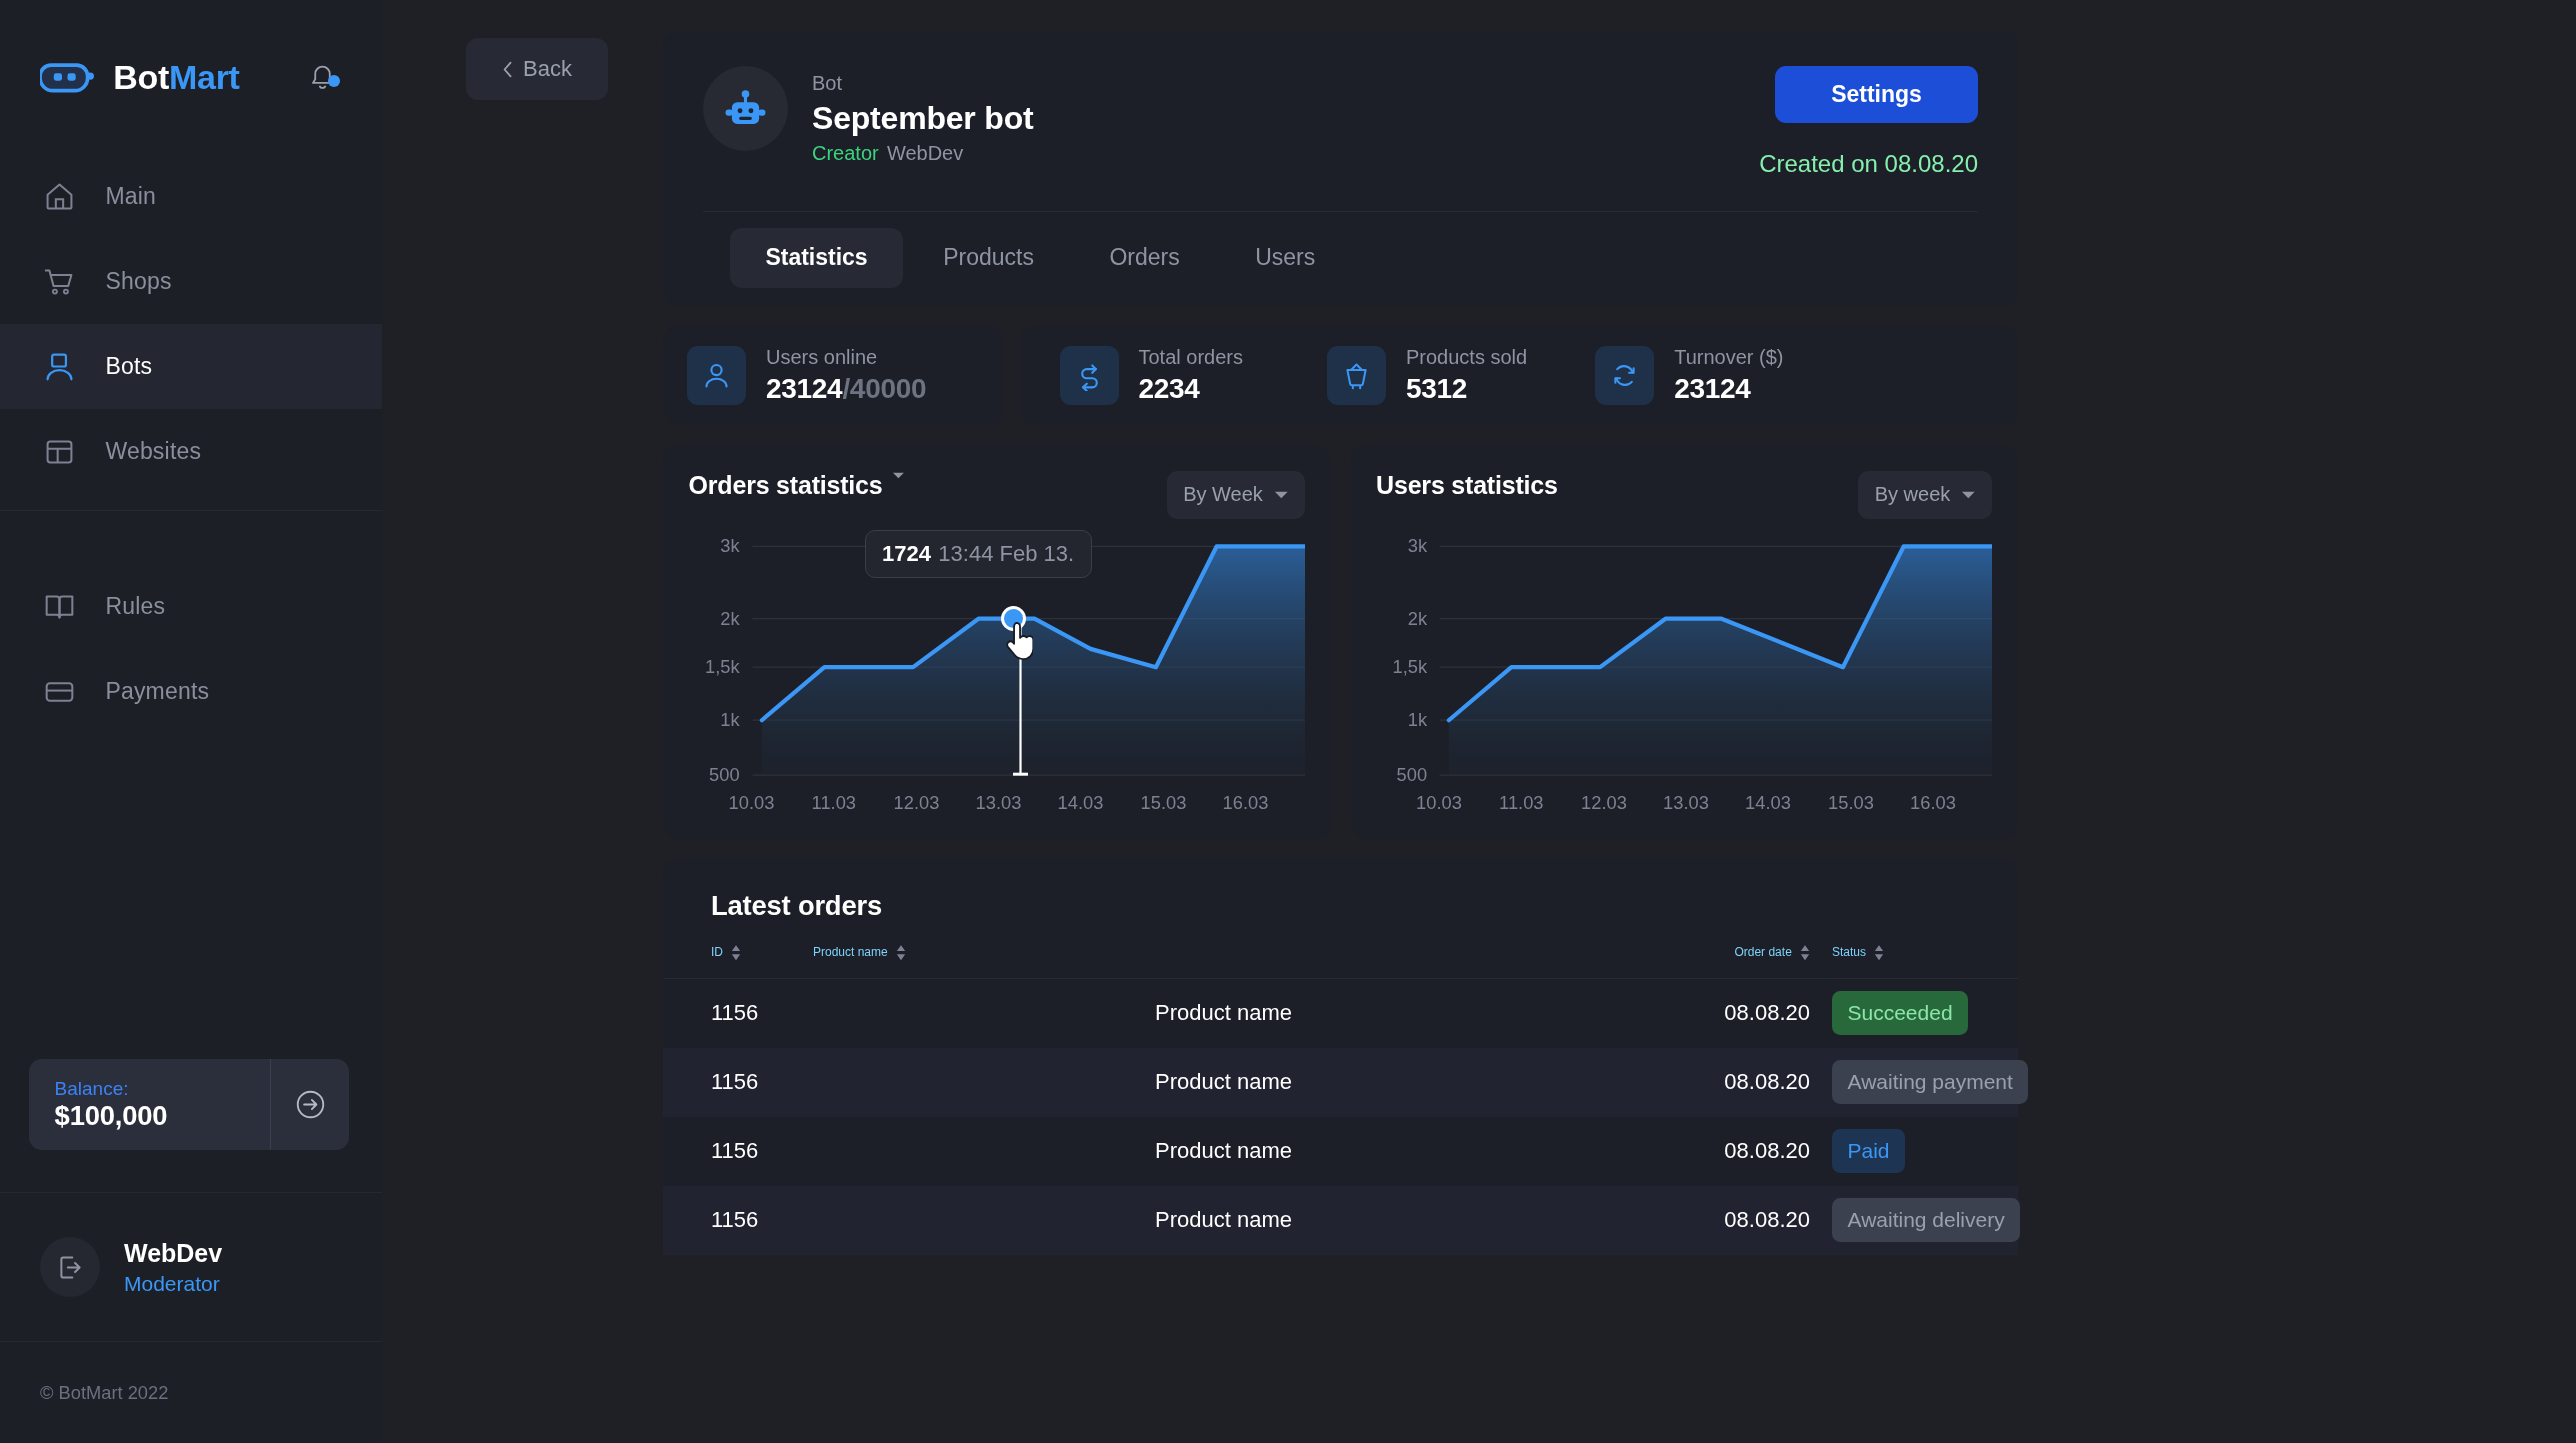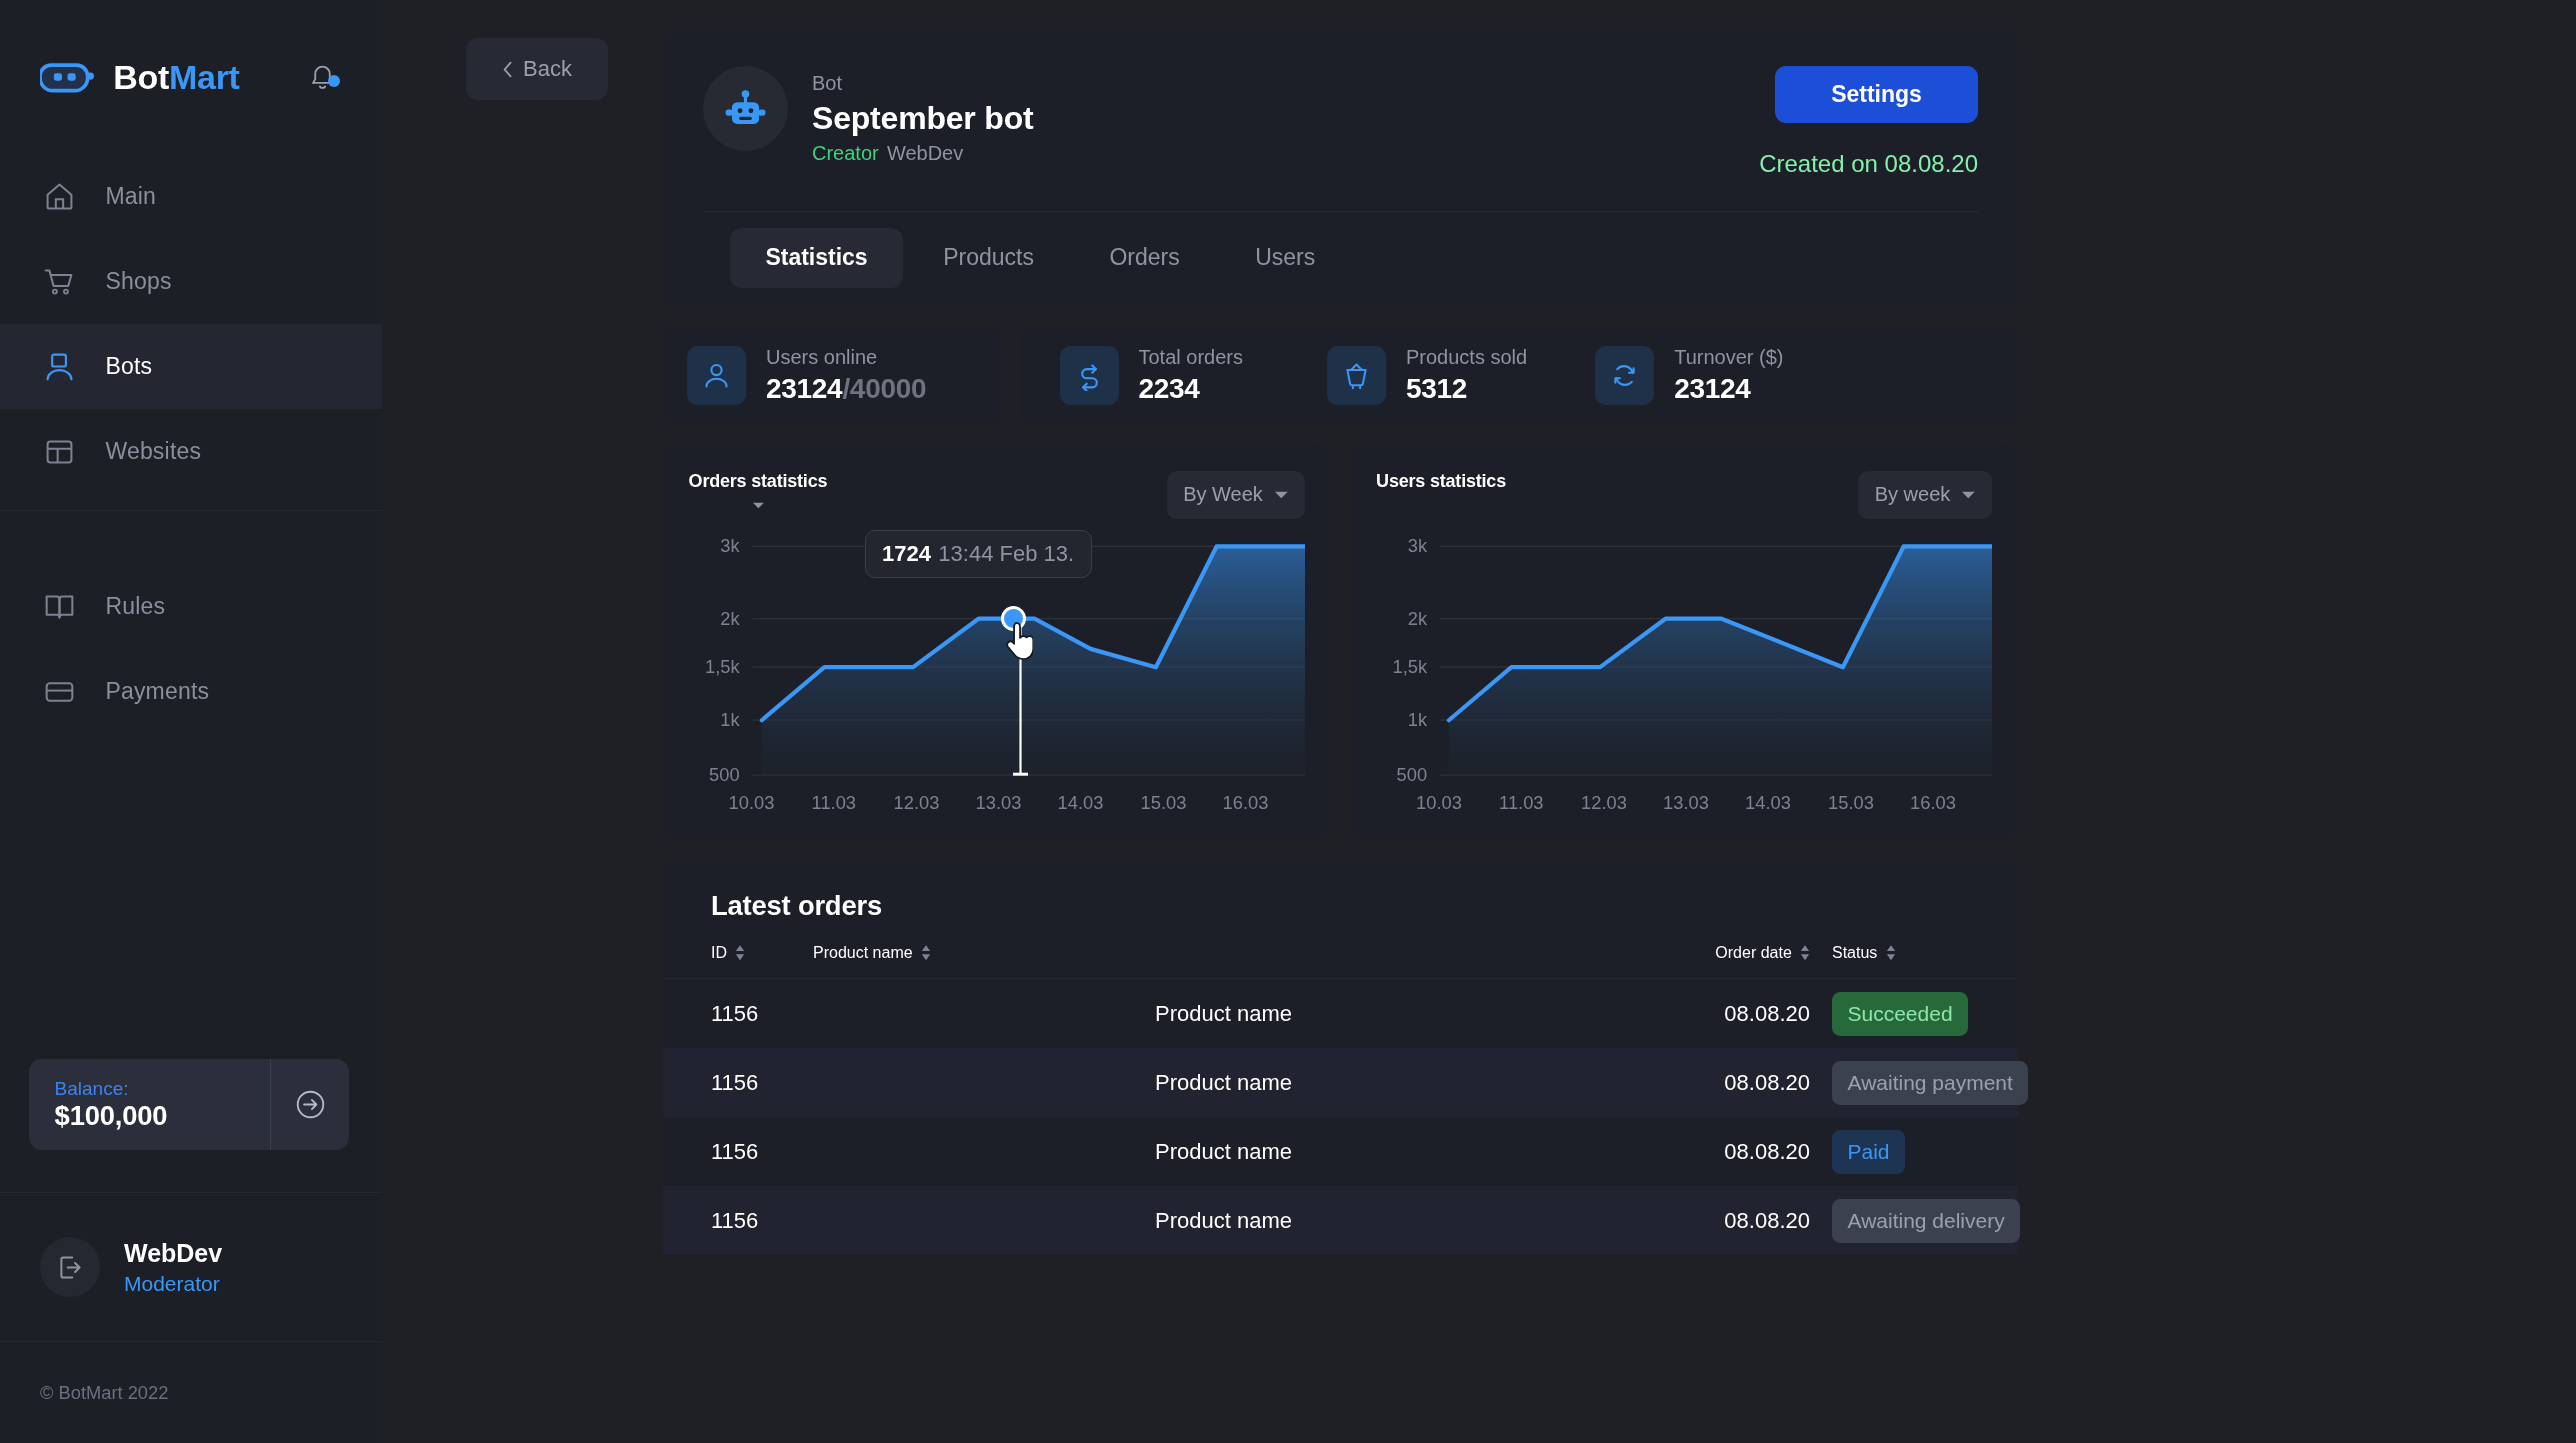--- a/index.html
+++ b/index.html
@@ -174,21 +174,21 @@
     display:flex; align-items:center; justify-content:center;
     flex:0 0 59px;
   }
   .stat-label { font-size:20px; color:#8f94a3; line-height:1.35; white-space:nowrap; }
   .stat-value { font-size:28px; color:#ffffff; font-weight:bold; line-height:1.3; letter-spacing:-0.3px; white-space:nowrap; }
   .stat-value .dim { color:#6e7382; font-weight:bold; }
 
   .charts-row { display:flex; gap:20px; margin-top:20px; }
   .chart-panel { flex:1 1 0; background:#1c1f28; border-radius:15.5px; padding:25.6px 25.6px 20px 25.6px; position:relative; }
   .chart-head { display:flex; align-items:flex-start; }
-  .chart-title { font-size:18px; color:#ffffff; font-weight:bold; letter-spacing:-0.2px; display:flex; align-items:center; gap:9.1px;flex-direction:column; }
+  .chart-title { font-size:25px; color:#ffffff; font-weight:bold; letter-spacing:-0.2px; display:flex; align-items:flex-start; gap:9.1px; }
   .chart-sel {
     margin-left:auto;
     height:48px; padding:0 16.5px;
     background:#272a34; border-radius:10px;
     display:flex; align-items:center; gap:11px;
     font-size:20px; color:#9aa0ae; cursor:pointer;
     white-space:nowrap;
   }
   .chart-body { position:relative; height:289px; margin-top:11px; }
   .chart-svg { position:absolute; inset:0; width:100%; height:100%; }
@@ -202,21 +202,21 @@
     z-index:6;
   }
   .tooltip .num { color:#ffffff; font-weight:bold; }
   .tooltip .ts { color:#8f94a3; margin-left:7.3px; }
   .cursor-hand { position:absolute; z-index:7; pointer-events:none; }
 
   .orders-panel { margin-top:20px; background:#1c1f28; border-radius:15.5px; padding:31px 0 0 0; }
   .orders-title { font-size:27.4px; color:#ffffff; font-weight:bold; padding:0 48px; letter-spacing:-0.2px; }
   .tbl { width:100%; margin-top:22px; }
   .th-row { display:flex; align-items:center; padding:0 48px 16.5px 48px; border-bottom:0.9px solid #272a33; }
-  .th { font-size:16px; color:#ffffff; display:flex; align-items:center; gap:8.2px; cursor:pointer; white-space:nowrap; }
+  .th { font-size:12px; color:#7dd3fc; display:flex; align-items:center; gap:8.2px; cursor:pointer; white-space:nowrap; }
   .c-id { width:102px; flex:0 0 102px; }
   .c-prod { flex:1 1 auto;text-align:center; }
   .c-date { width:176px; flex:0 0 176px; justify-content:flex-end; text-align:right; }
   .c-stat { width:160px; flex:0 0 160px; padding-left:22px; }
   .tr {
     display:flex; align-items:center;
     padding:0 48px; height:69px;
   }
   .tr.alt { background:#212430; }
   .td { font-size:22px; color:#ffffff; white-space:nowrap; }

